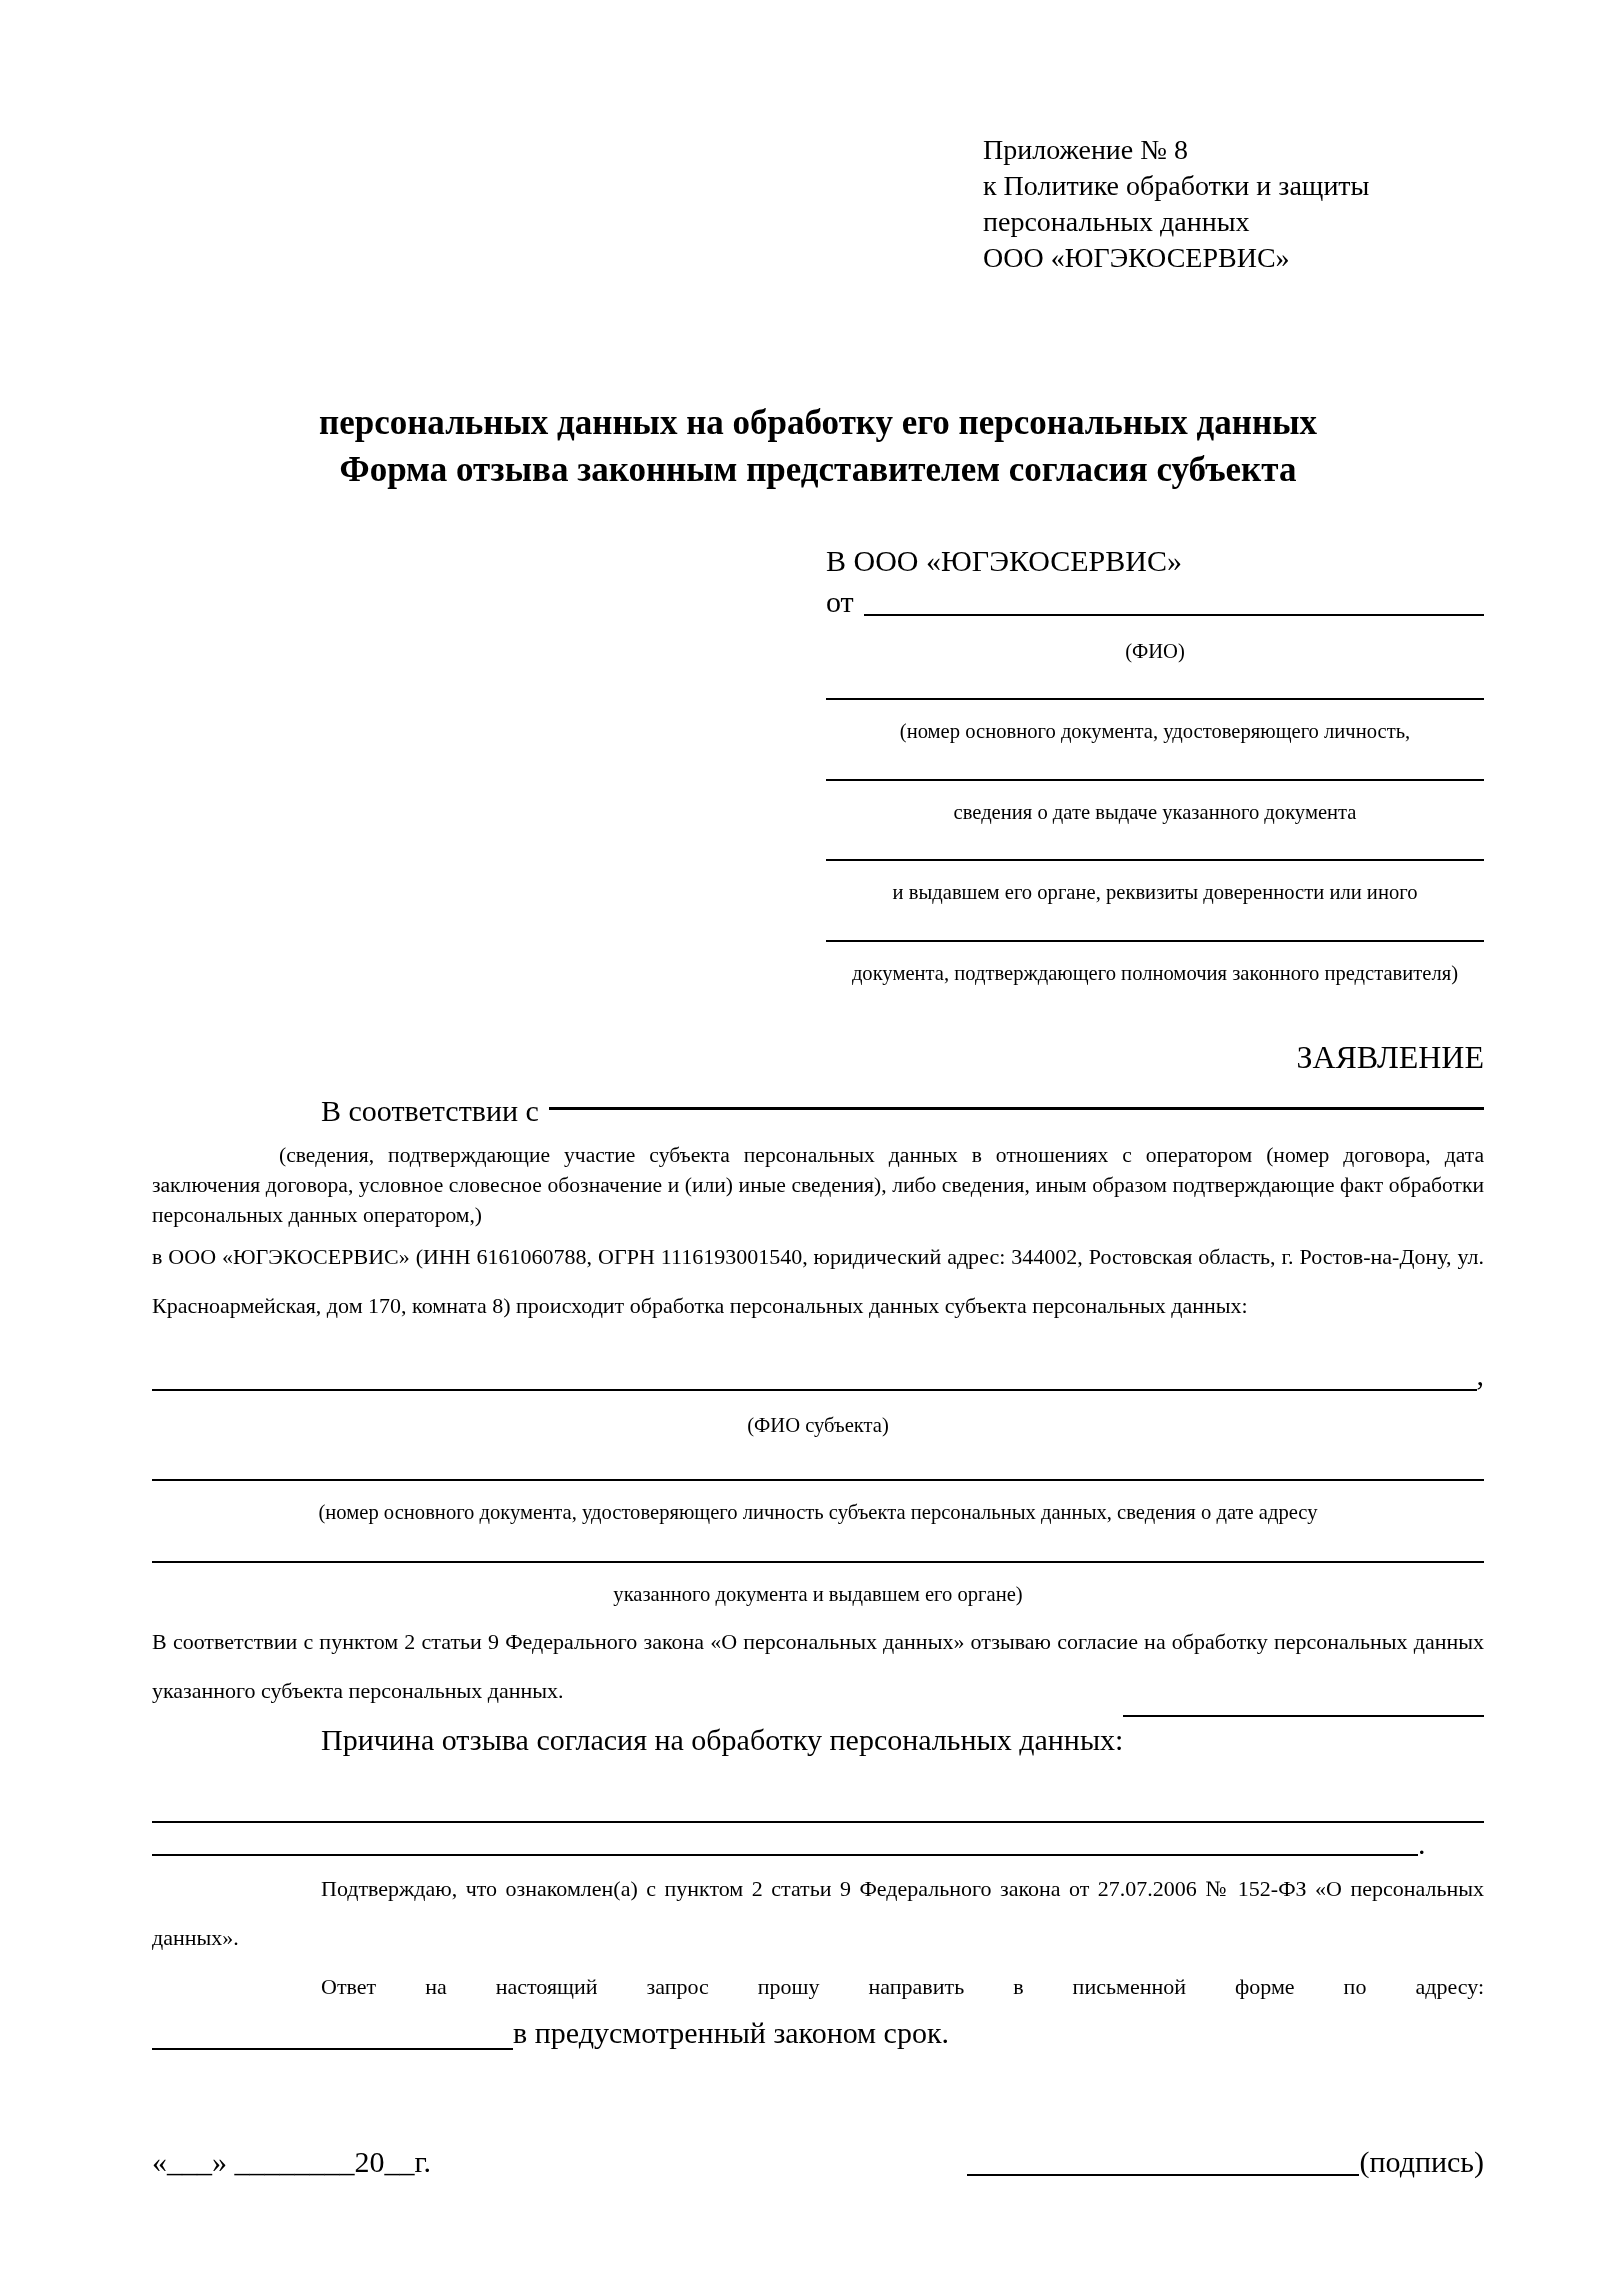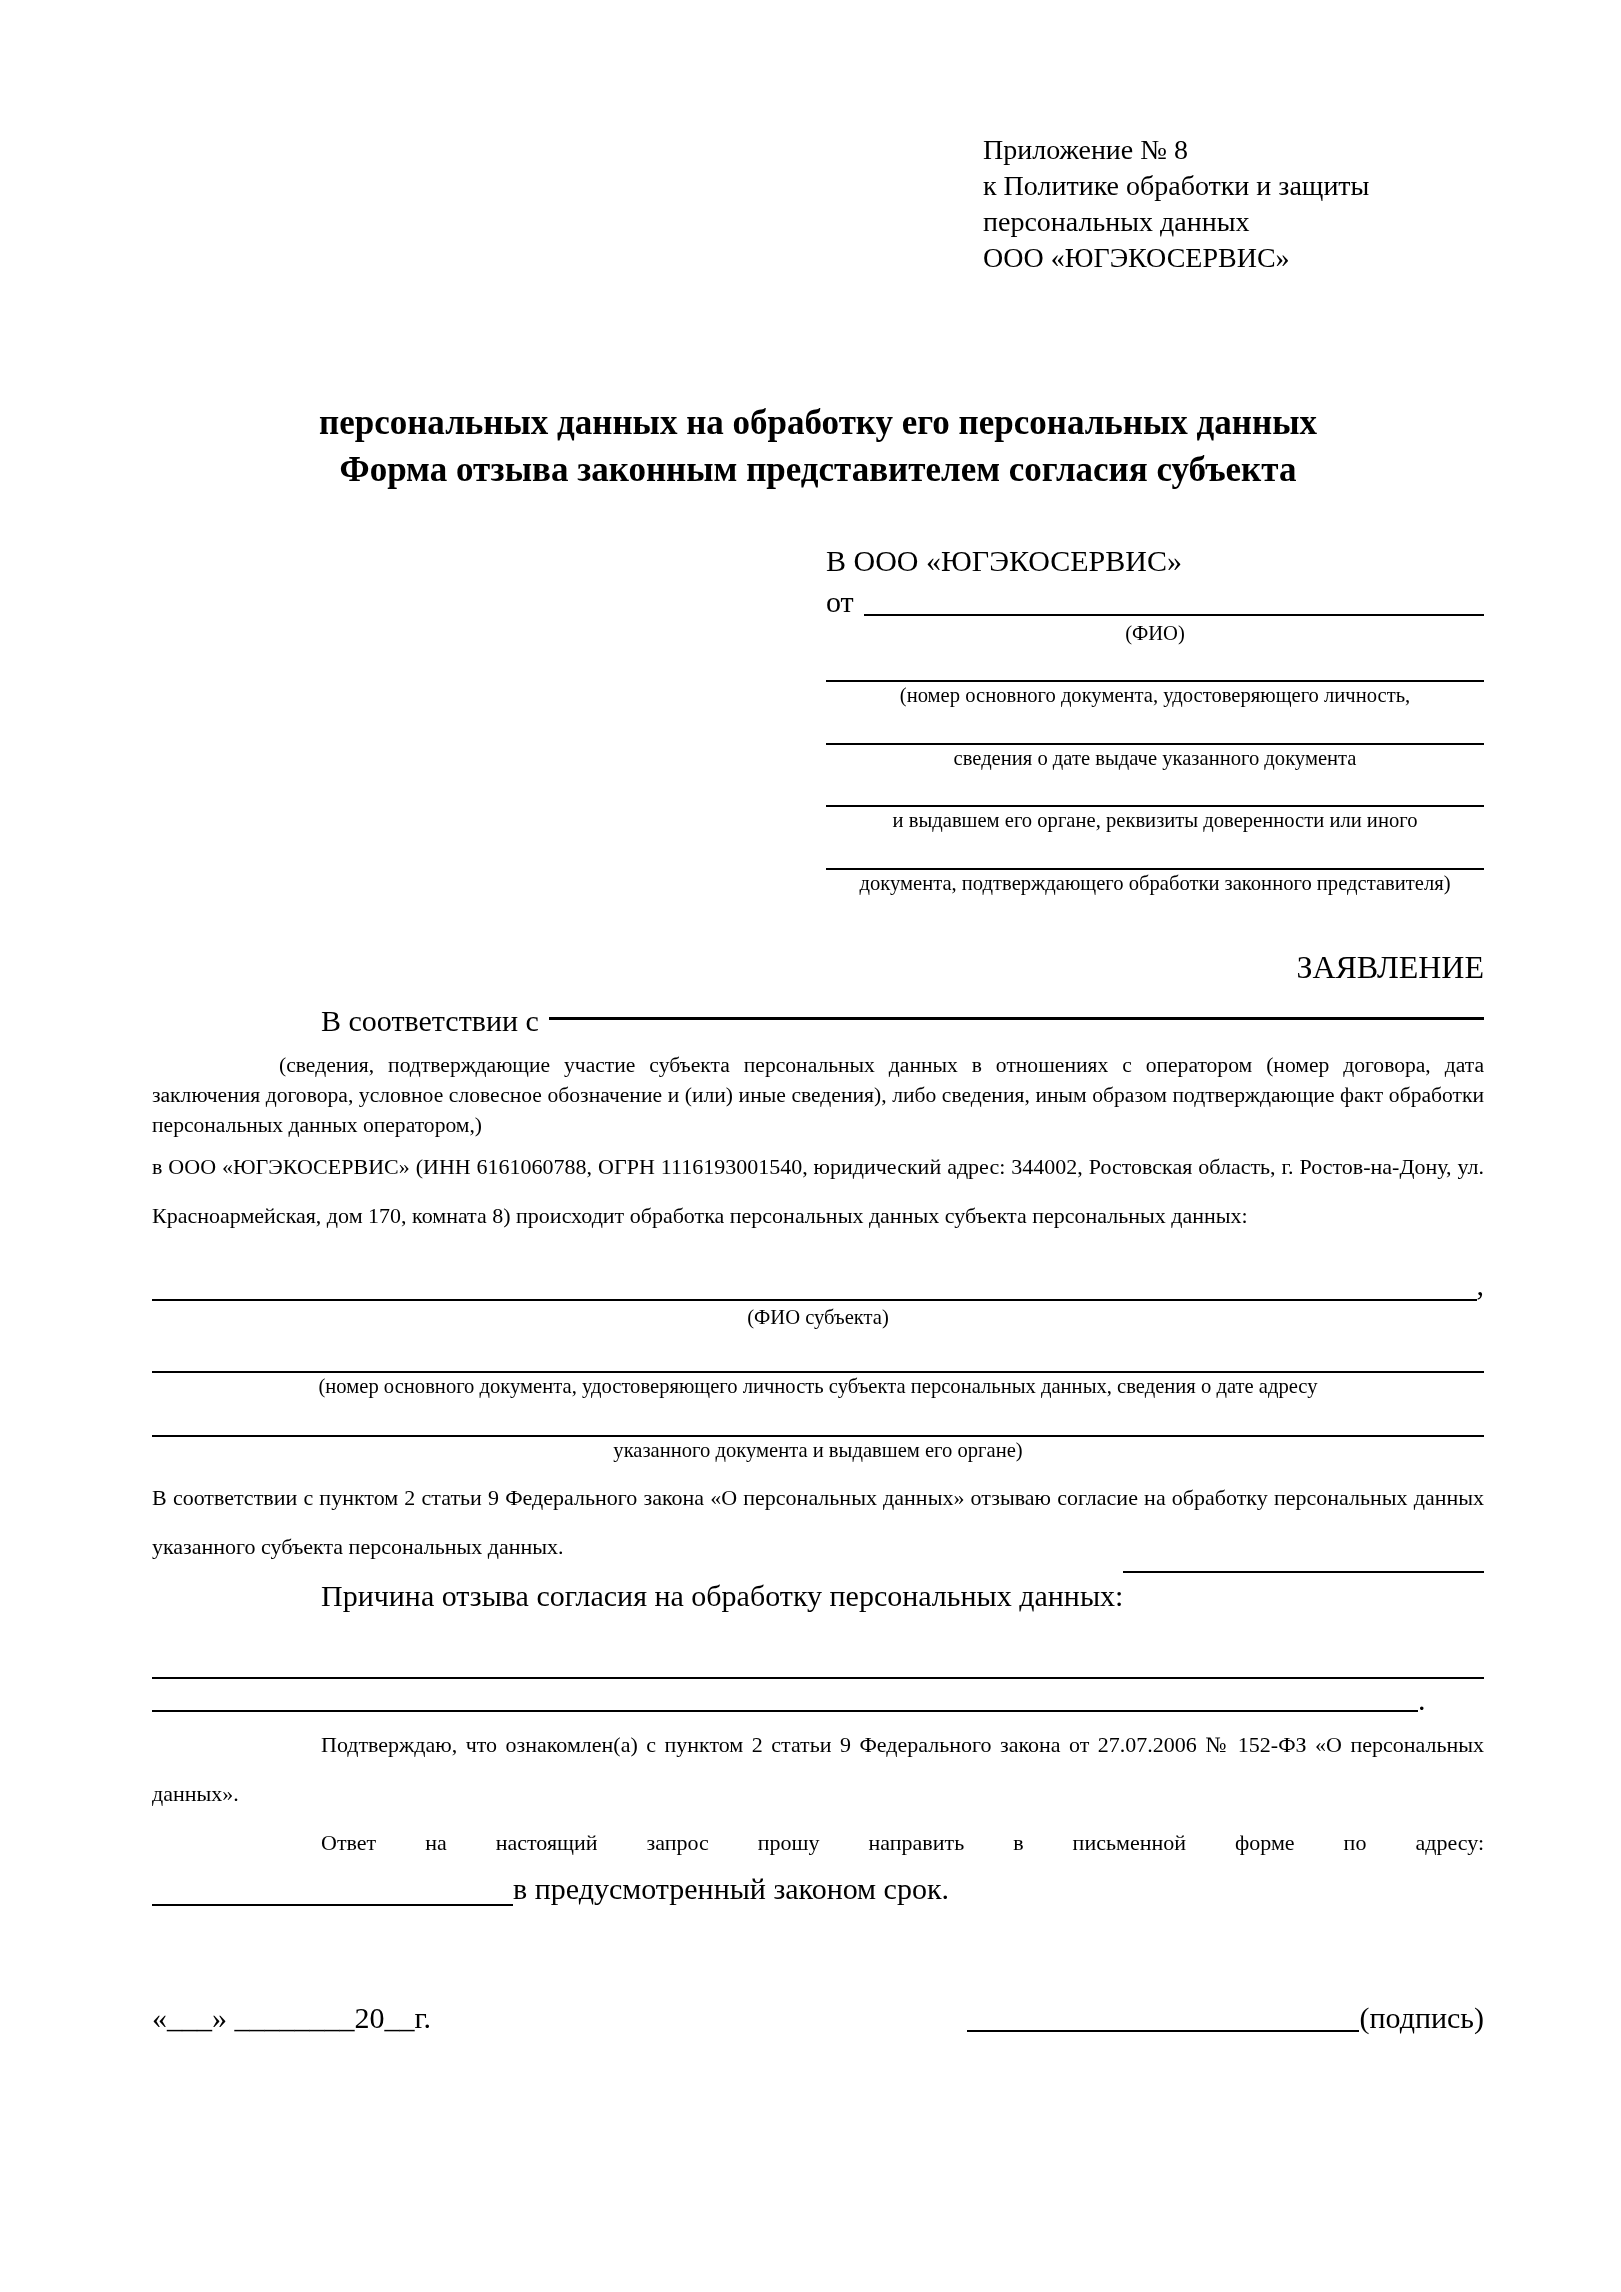--- a/index.html
+++ b/index.html
@@ -21,21 +21,21 @@
   .header-block { margin-left:831px; font-size:28px; line-height:36px; }
 
   
   .doc-title { margin-top:123px; text-align:center; font-weight:700; font-size:35px; line-height:47px; }
 
   
   .addressee { margin-top:49px; margin-left:674px; font-size:30px; line-height:37px; }
   .from-row { display:flex; align-items:flex-end; margin-top:3.9px; }
   .from-row .label { margin-right:9.8px; }
   .fill { flex:1 1 auto; border-bottom:2.9px solid #000; margin-bottom:3.9px; }
-  .cap { font-size:20.6px; line-height:23.5px; text-align:center; margin-top:2px; }
+  .cap { font-size:20.6px; line-height:23.5px; text-align:center; margin-top:20px; }
   .addr-blank { height:0; border-bottom:2.9px solid #000; margin-top:35px; }
 
   
   .statement-heading { margin-top:53px; text-align:right; font-size:32px; line-height:39px; }
   .intro-row { margin-top:11.8px; display:flex; align-items:center; font-size:30px; line-height:43px; padding-left:169px; }
   .intro-row .fill { margin-left:9.8px; border-bottom-width:3.9px; }
   .fine-print { margin-top:7.8px; font-size:21.6px; line-height:30px; text-align:justify; text-indent:127px; }
   .body-par { font-size:22px; line-height:49px; text-align:justify; }
   .op-par { margin-top:2px; }
 
@@ -88,21 +88,21 @@
     <div class="addr-blank"></div>
     <div class="cap">(номер основного документа, удостоверяющего личность,</div>
 
     <div class="addr-blank"></div>
     <div class="cap">сведения о дате выдаче указанного документа</div>
 
     <div class="addr-blank"></div>
     <div class="cap">и выдавшем его органе, реквизиты доверенности или иного</div>
 
     <div class="addr-blank"></div>
-    <div class="cap">документа, подтверждающего обработки законного представителя)</div>
+    <div class="cap">документа, подтверждающего полномочия законного представителя)</div>
   </div>
 
   <div class="statement-heading">ЗАЯВЛЕНИЕ</div>
 
   <div class="intro-row">
     <span>В соответствии с</span>
     <div class="fill"></div>
   </div>
 
   <div class="fine-print">(сведения, подтверждающие участие субъекта персональных данных в отношениях с оператором (номер договора, дата заключения договора, условное словесное обозначение и (или) иные сведения), либо сведения, иным образом подтверждающие факт обработки персональных данных оператором,)</div>

